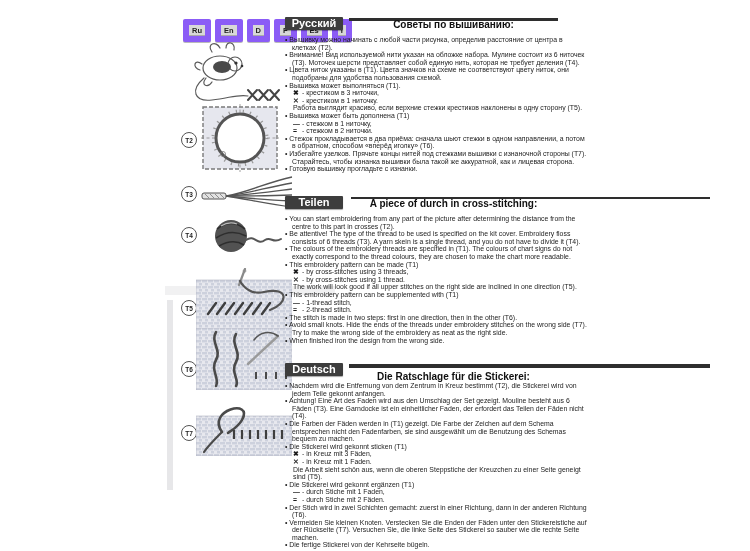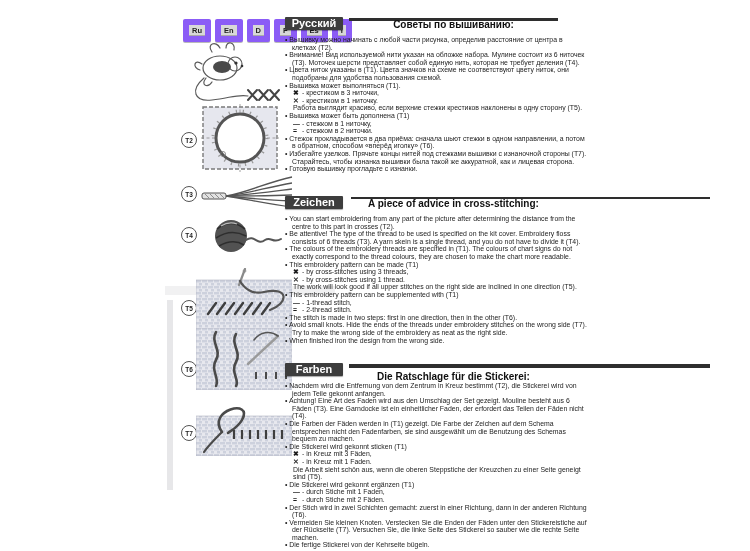--- a/index.html
+++ b/index.html
@@ -223,23 +223,23 @@
         <div class="line b"><span class="txt">Стежок прокладывается в два приёма: сначала шьют стежки в одном направлении, а потом в обратном, способом «вперёд иголку» (T6).</span></div>
 
         <div class="line b"><span class="txt">Избегайте узелков. Прячьте концы нитей под стежками вышивки с изнаночной стороны (T7). Старайтесь, чтобы изнанка вышивки была такой же аккуратной, как и лицевая сторона.</span></div>
 
         <div class="line b"><span class="txt">Готовую вышивку прогладьте с изнанки.</span></div>
       </div>
   </div>
 
   <div class="section" style="top:196px;">
     <div class="sec-head">
-      <div class="lang-box">Zeichen</div>
+      <div class="lang-box">Teilen</div>
       <div class="sec-rule" style="left:66px;width:359px;top:1px;height:2px;"></div>
-      <div class="sec-title" style="left:64px;width:209px;">A piece of advice in cross-stitching:</div>
+      <div class="sec-title" style="left:64px;width:209px;">A piece of durch in cross-stitching:</div>
     </div>
     <div class="items">
 
         <div class="line b"><span class="txt">You can start embroidering from any part of the picture after determining the distance from the centre to this part in crosses (T2).</span></div>
 
         <div class="line b"><span class="txt">Be attentive! The type of the thread to be used is specified on the kit cover. Embroidery floss consists of 6 threads (T3). A yarn skein is a single thread, and you do not have to divide it (T4).</span></div>
 
         <div class="line b"><span class="txt">The colours of the embroidery threads are specified in (T1). The colours of chart signs do not exactly correspond to the thread colours, they are chosen to make the chart more readable.</span></div>
 
         <div class="line b"><span class="txt">This embroidery pattern can be made (T1)</span></div>
@@ -259,21 +259,21 @@
         <div class="line b"><span class="txt">The stitch is made in two steps: first in one direction, then in the other (T6).</span></div>
 
         <div class="line b"><span class="txt">Avoid small knots. Hide the ends of the threads under embroidery stitches on the wrong side (T7). Try to make the wrong side of the embroidery as neat as the right side.</span></div>
 
         <div class="line b"><span class="txt">When finished iron the design from the wrong side.</span></div>
       </div>
   </div>
 
   <div class="section" style="top:363px;">
     <div class="sec-head">
-      <div class="lang-box">Farben</div>
+      <div class="lang-box">Deutsch</div>
       <div class="sec-rule" style="left:64px;width:361px;top:1px;height:4px;"></div>
       <div class="sec-title" style="left:64px;width:209px;top:8px;">Die Ratschlage für die Stickerei:</div>
     </div>
     <div class="items">
 
         <div class="line b"><span class="txt">Nachdem wird die Entfernung von dem Zentrum in Kreuz bestimmt (T2), die Stickerei wird von jedem Teile gekonnt anfangen.</span></div>
 
         <div class="line b"><span class="txt">Achtung! Eine Art des Faden wird aus den Umschlag der Set gezeigt. Mouline besteht aus 6 Fäden (T3). Eine Garndocke ist ein einheitlicher Faden, der erfordert das Teilen der Fäden nicht (T4).</span></div>
 
         <div class="line b"><span class="txt">Die Farben der Fäden werden in (T1) gezeigt. Die Farbe der Zeichen auf dem Schema entsprechen nicht den Fadenfarben, sie sind ausgewählt um die Benutzung des Schemas bequem zu machen.</span></div>

